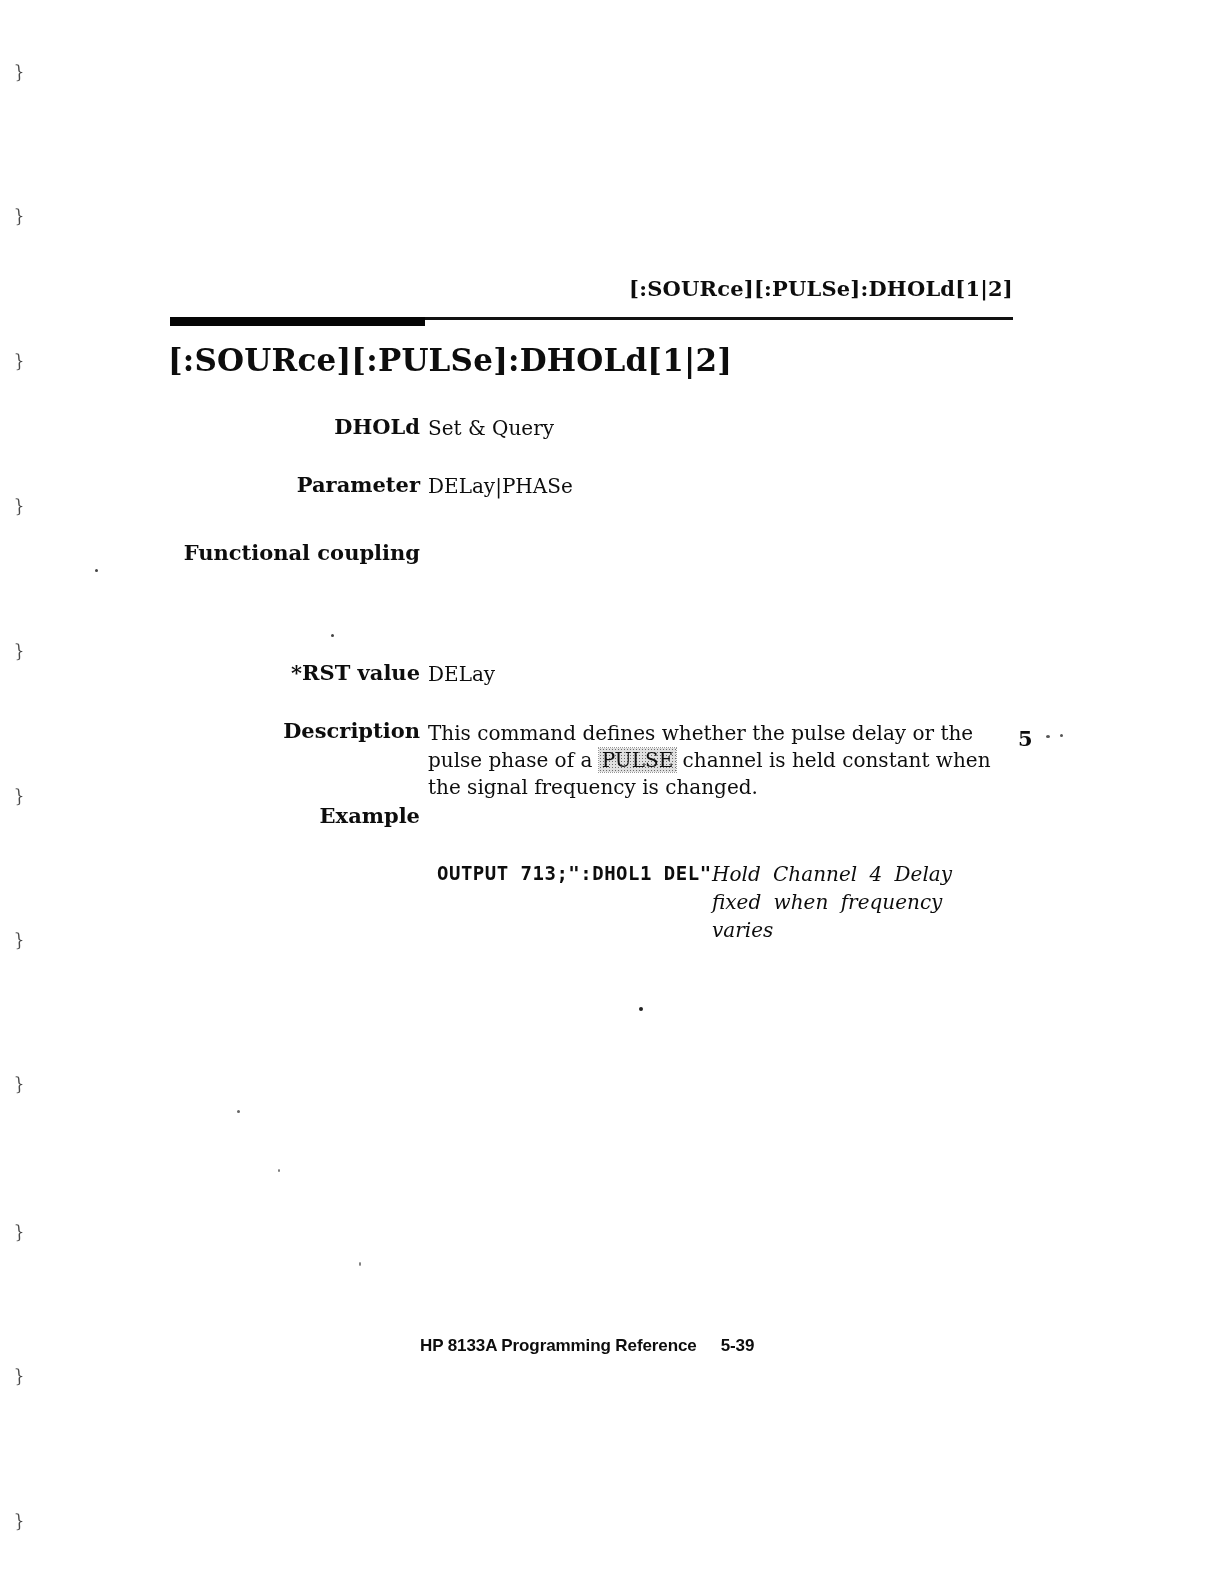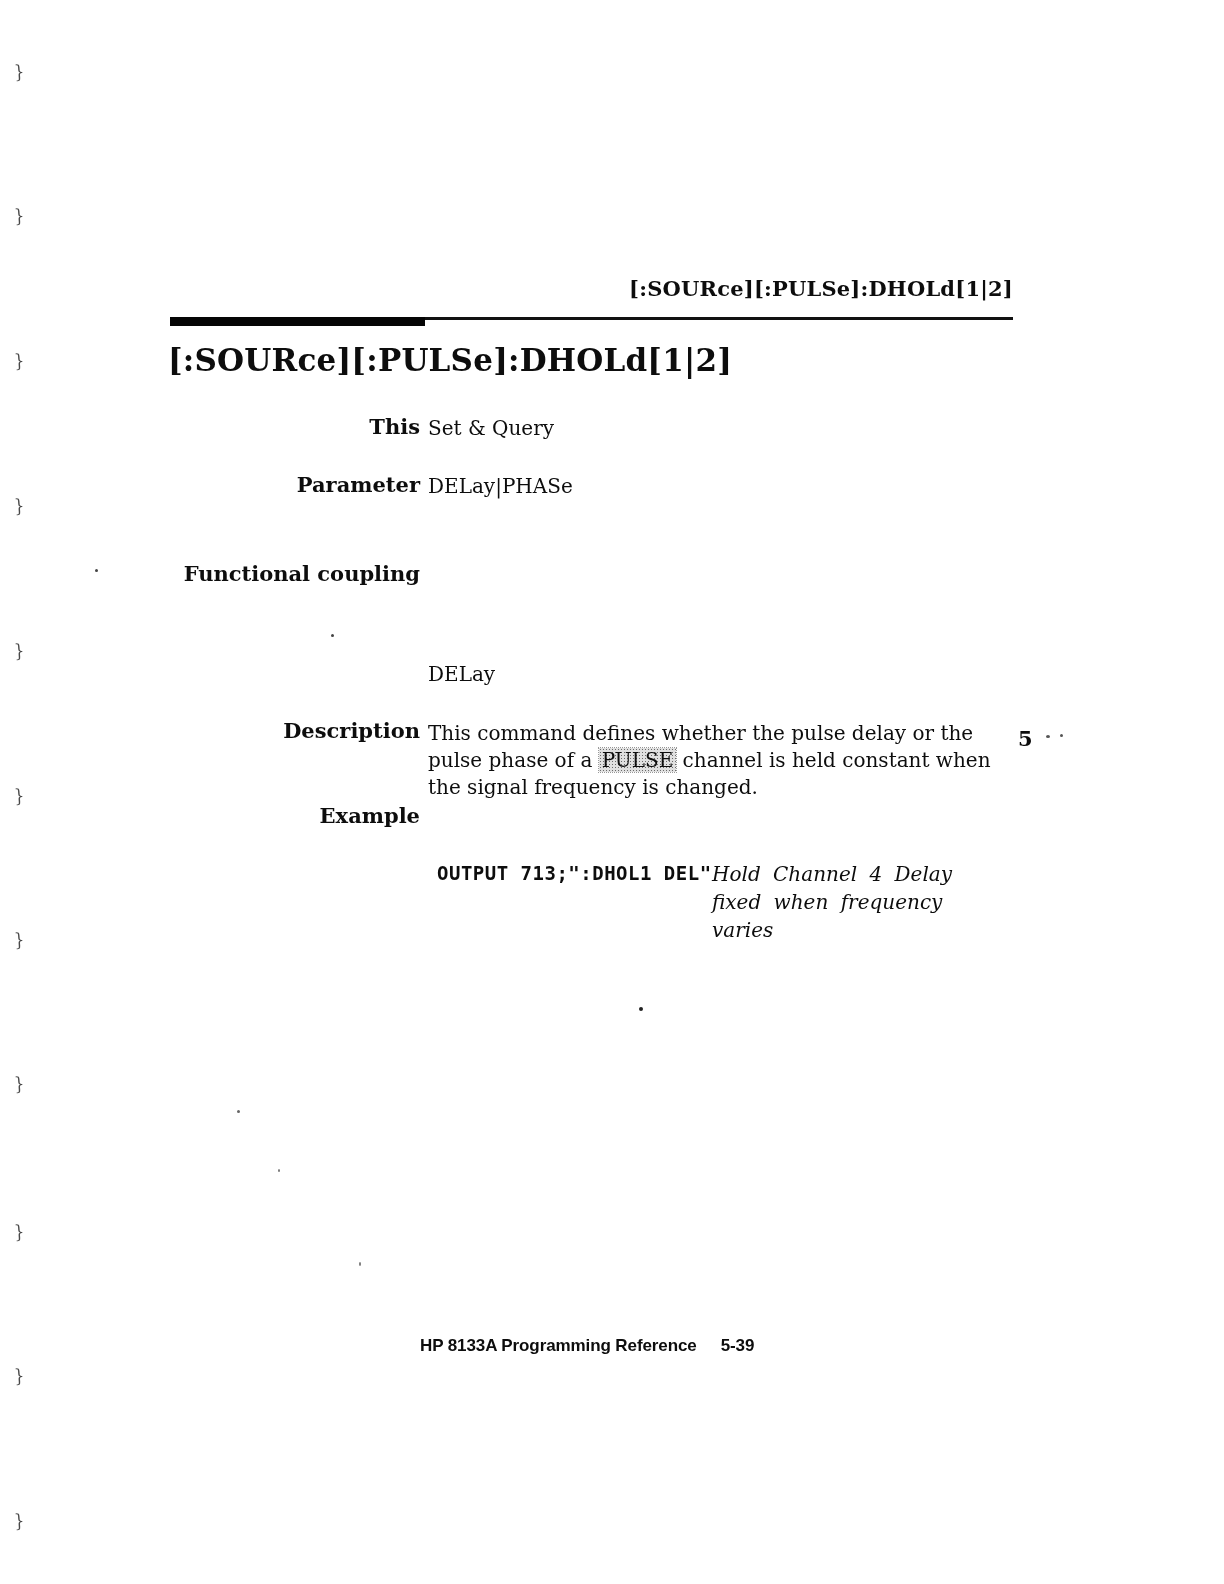--- a/index.html
+++ b/index.html
@@ -82,21 +82,21 @@
   .row-value {
     position: absolute;
     left: 428px;
     font-size: 20px;
     line-height: 27px;
   }
   .lbl-form        { top: 414px; }
   .val-form        { top: 415px; }
   .lbl-parameter   { top: 472px; }
   .val-parameter   { top: 473px; }
-  .lbl-coupling    { top: 561px; }
+  .lbl-coupling    { top: 540px; }
   .val-coupling    { top: 533px; width: 578px; }
   .lbl-rst         { top: 660px; }
   .val-rst         { top: 661px; }
   .lbl-description { top: 718px; text-align: right; }
   .val-description { top: 720px; width: 578px; }
   .lbl-example     { top: 803px; text-align: right; }
 
   .hl-word {
     background-color: #e0e0e0;
     background-image: radial-gradient(circle, #6a6a6a 0.7px, rgba(0,0,0,0) 0.9px);
@@ -178,28 +178,29 @@
   <span class="margin-mark">}</span>
   <span class="margin-mark">}</span>
   <span class="margin-mark">}</span>
 
   <div class="header-command">[:SOURce][:PULSe]:DHOLd[1|2]</div>
   <div class="rule-thick"></div>
   <div class="rule-thin"></div>
 
   <h1 class="doc-title">[:SOURce][:PULSe]:DHOLd[1|2]</h1>
 
-  <div class="row-label lbl-form">This</div>
+  <div class="row-label lbl-form">DHOLd</div>
   <div class="row-value val-form">Set &amp; Query</div>
 
   <div class="row-label lbl-parameter">Parameter</div>
   <div class="row-value val-parameter">DELay|PHASe</div>
 
   <div class="row-label lbl-coupling">Functional coupling</div>
 
+  <div class="row-label lbl-rst">*RST value</div>
   <div class="row-value val-rst">DELay</div>
 
   <div class="row-label lbl-description">Description</div>
   <div class="row-value val-description"><span>This command defines whether the pulse delay or the pulse phase of a </span><span class="hl-word">PULSE</span><span> channel is held constant when the signal frequency is changed.</span></div>
 
   <div class="row-label lbl-example">Example</div>
   <div class="example-code">OUTPUT 713;":DHOL1 DEL"</div>
   <div class="example-comment">Hold Channel 4 Delay fixed when frequency varies</div>
 
   <div class="section-tab">5</div>

